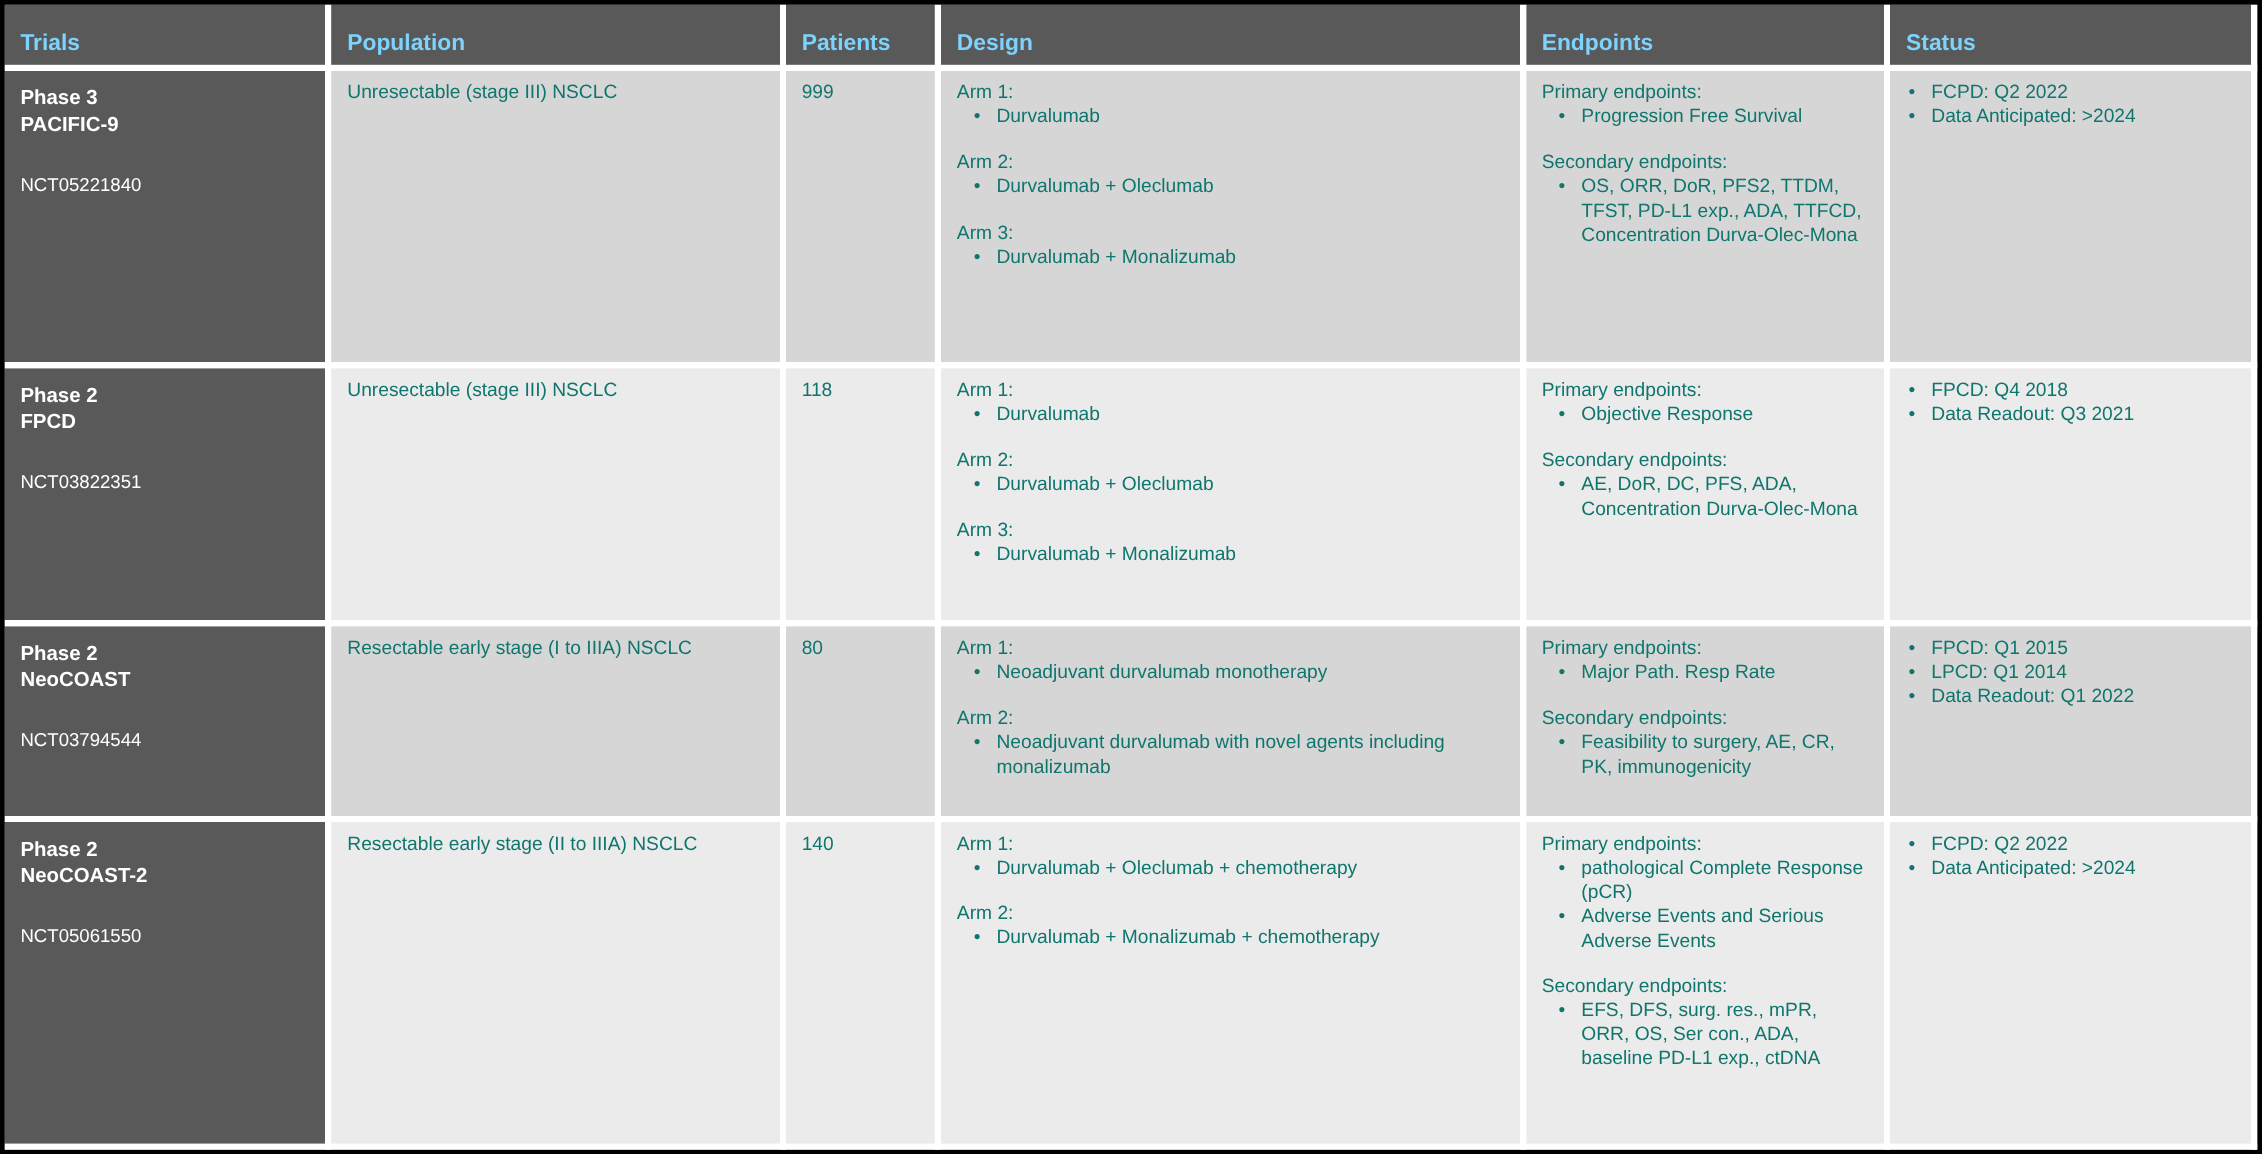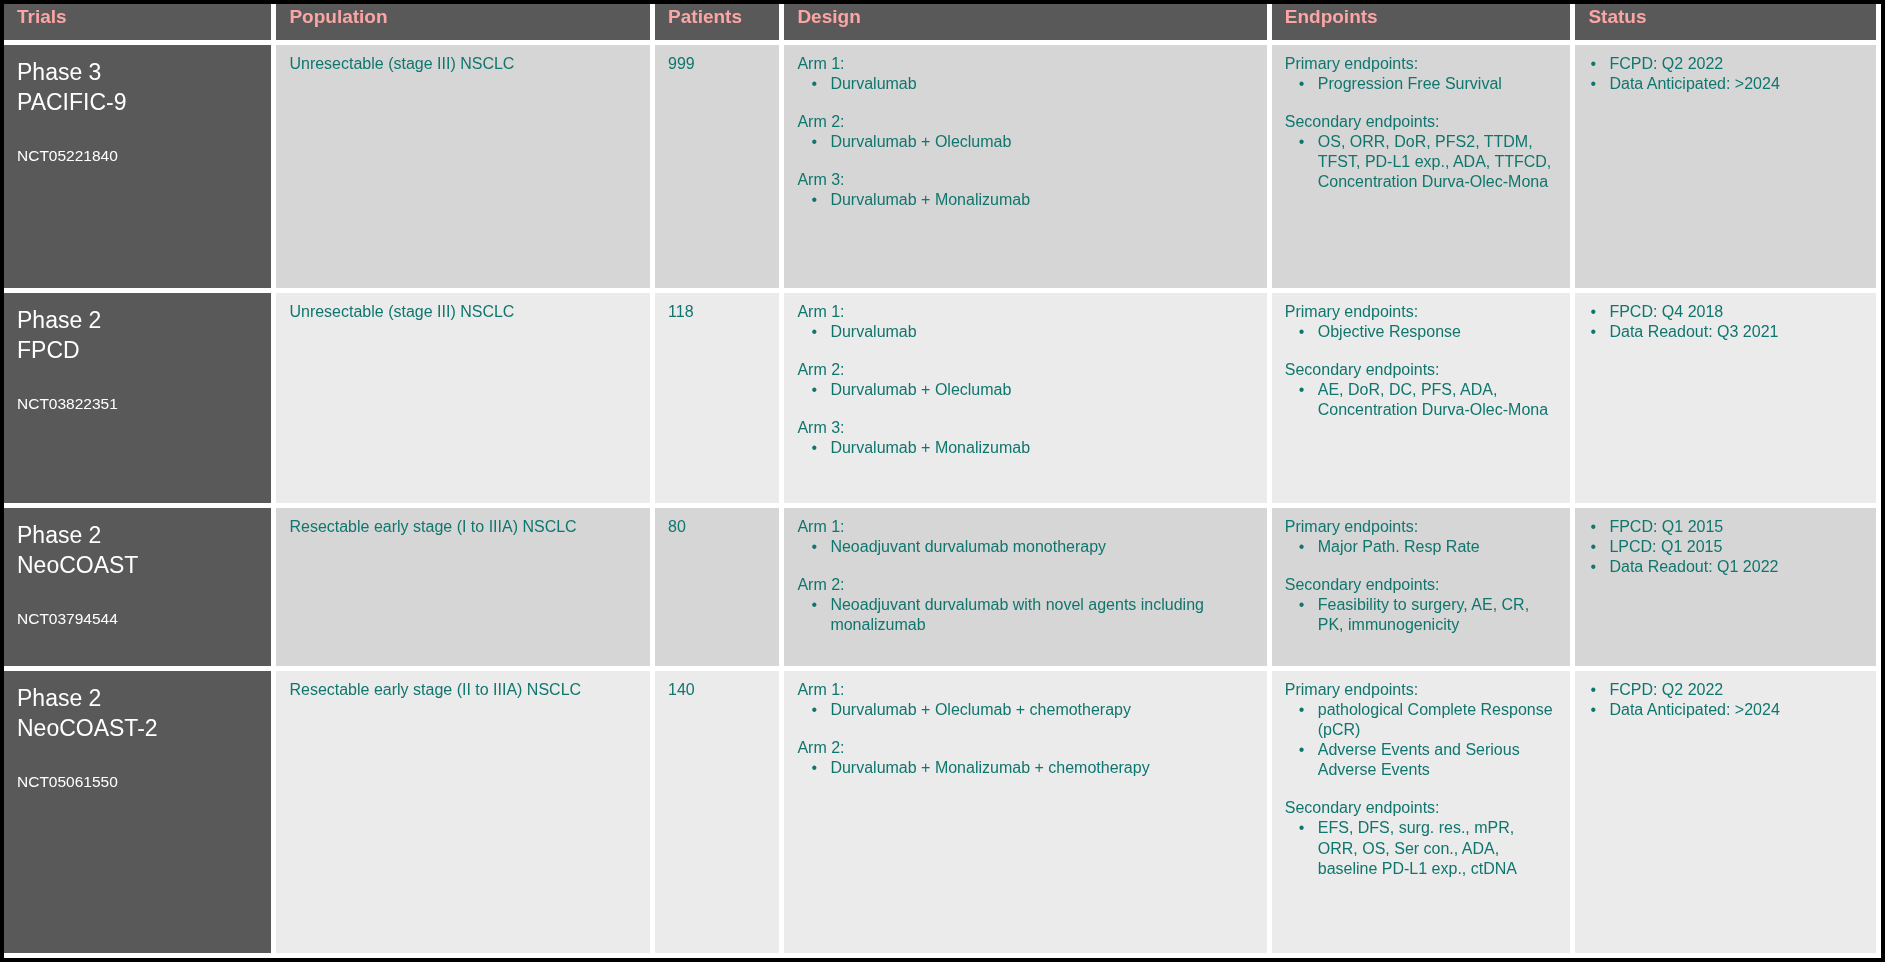--- a/index.html
+++ b/index.html
@@ -24,24 +24,24 @@
     border-right: 5px solid #ffffff;
     border-bottom: 5px solid #ffffff;
     vertical-align: top;
     text-align: left;
     padding: 8px 13px;
     overflow: hidden;
   }
 
   th.header-cell {
     background: #595959;
-    color: #fca5a5;
+    color: #7dd3fc;
     font-size: 19px;
     font-weight: bold;
-    padding-top: 2px;
+    padding-top: 22px;
     padding-bottom: 6px;
     height: 38px;
   }
 
   td.trial-cell {
     background: #595959;
     color: #ffffff;
     padding-top: 12px;
   }
 
@@ -49,23 +49,23 @@
   tr.shade-b td.body-cell { background: #ebebeb; }
 
   td.body-cell {
     color: #0f766e;
     font-size: 16px;
     line-height: 1.26;
     padding-top: 9px;
   }
 
   .trial-phase, .trial-name {
-    font-size: 23px;
+    font-size: 17px;
     line-height: 1.32;
-    font-weight: normal;
+    font-weight: bold;
   }
 
   .trial-nct {
     font-size: 15.5px;
     margin-top: 30px;
   }
 
   .group { margin-bottom: 18px; }
   .group:last-child { margin-bottom: 0; }
   .group-label { margin-bottom: 0; }
@@ -281,21 +281,21 @@
                 </li>
             </ul>
           </div>
         </td>
         <td class="body-cell status-cell">
           <ul class="bullets">
             <li>
                 <span class="t">FPCD: Q1 2015</span>
               </li>
             <li>
-                <span class="t">LPCD: Q1 2015</span>
+                <span class="t">LPCD: Q1 2014</span>
               </li>
             <li>
                 <span class="t">Data Readout: Q1 2022</span>
               </li>
           </ul>
         </td>
       </tr>
 
       <tr class="shade-b">
         <td class="trial-cell">

